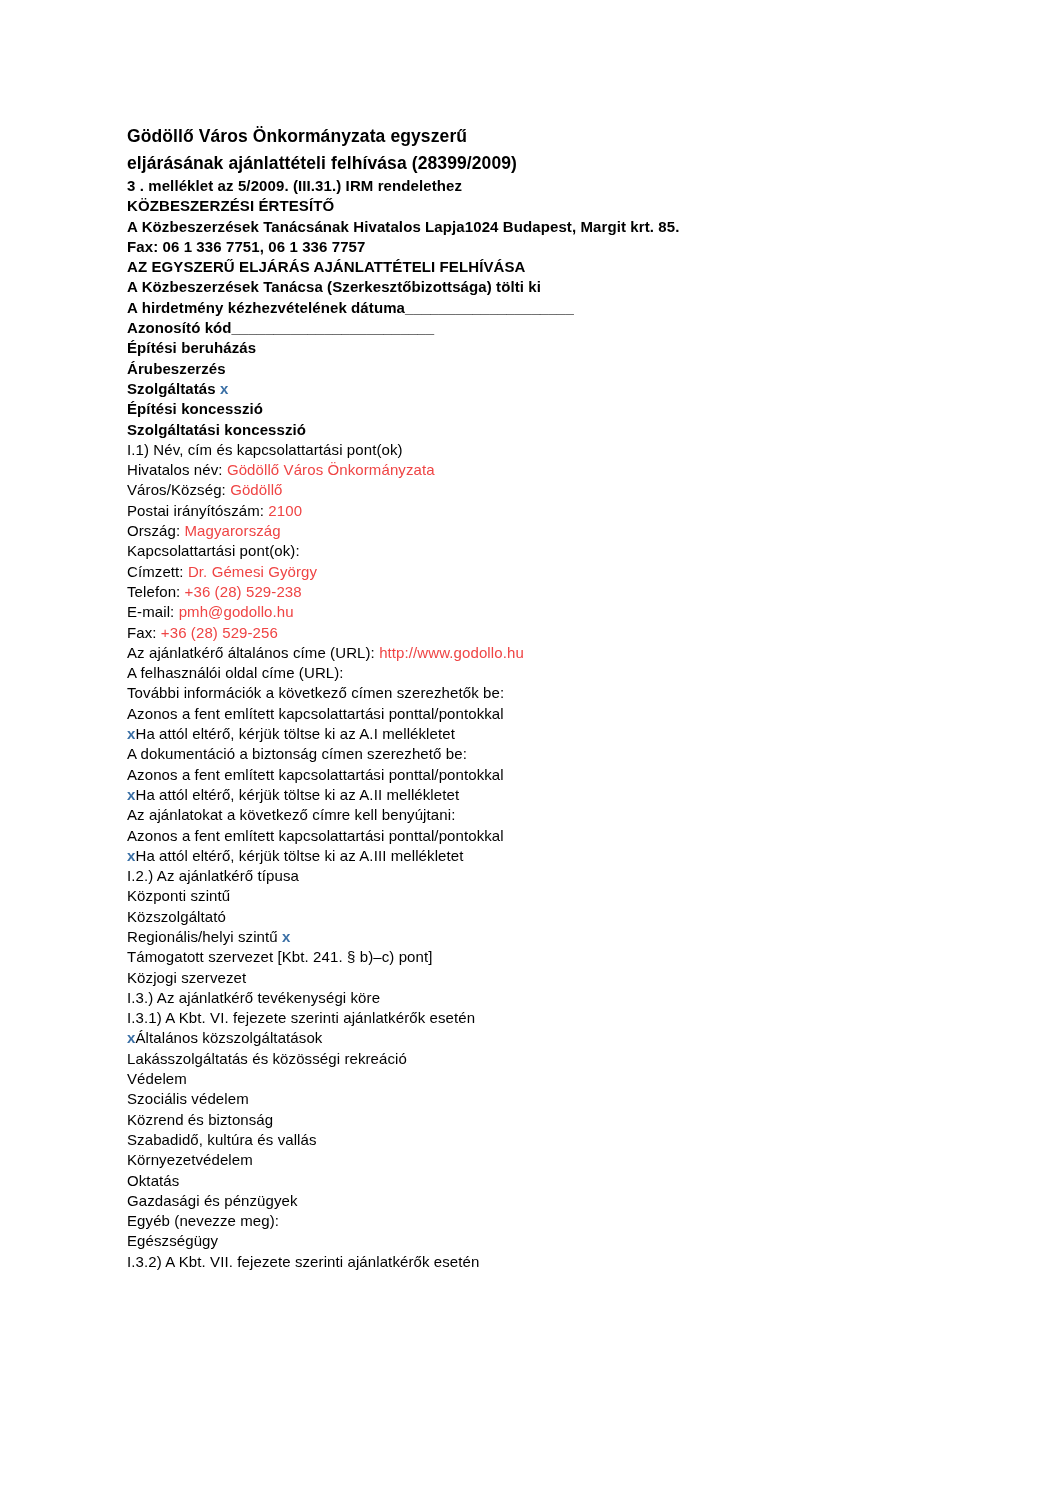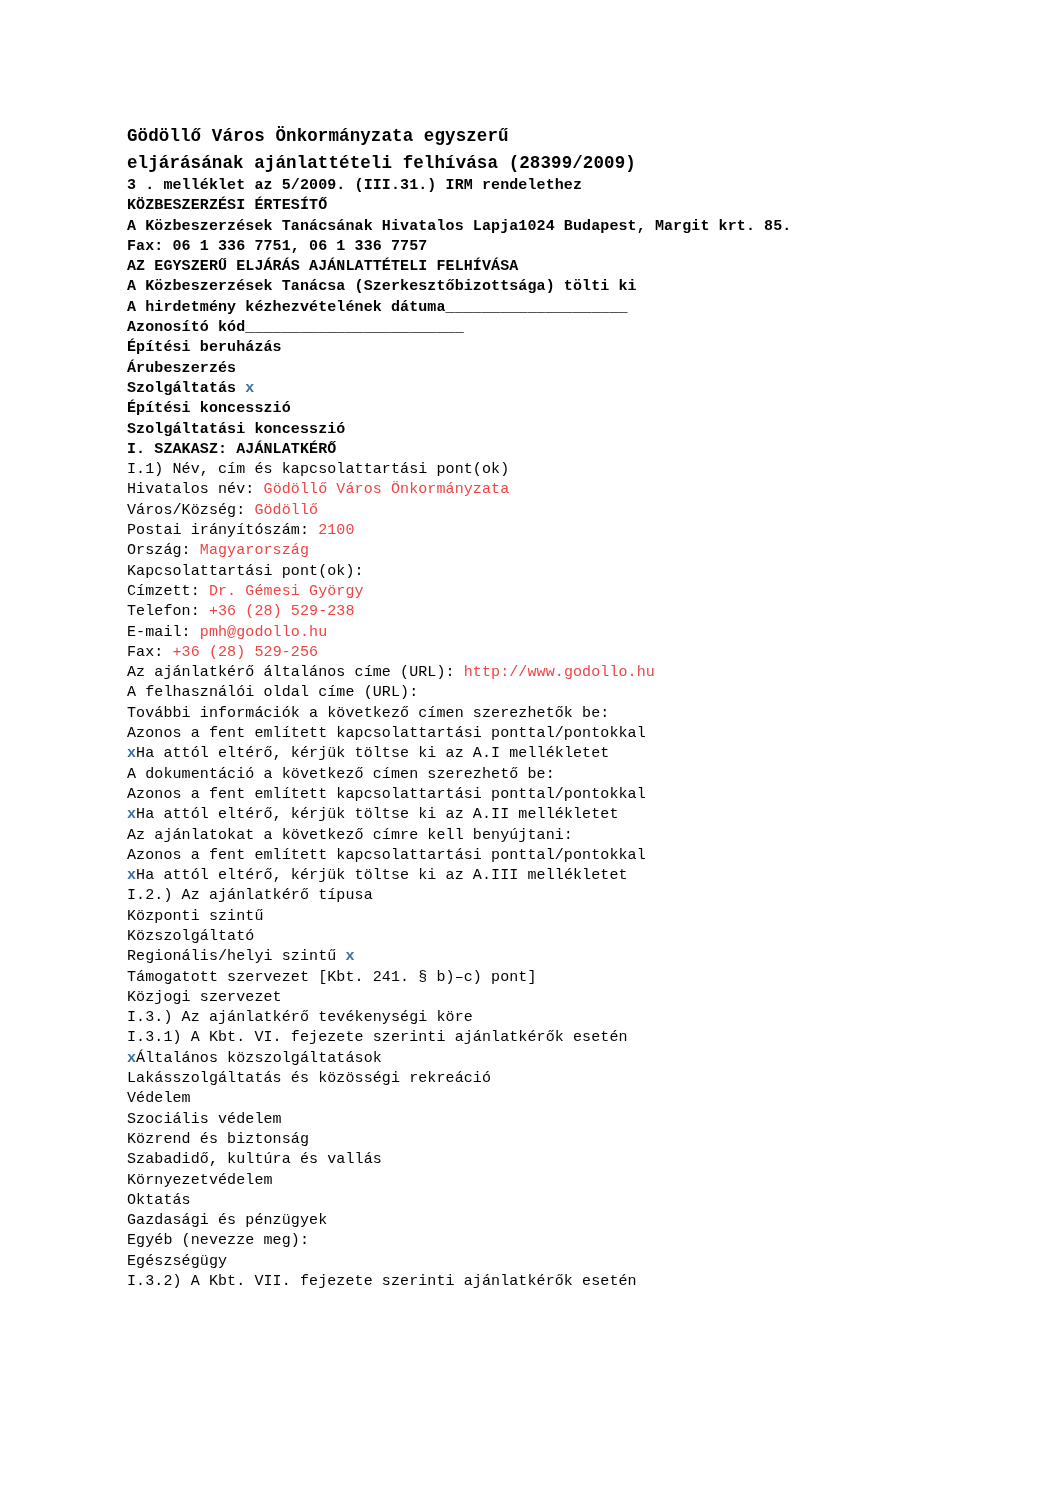--- a/index.html
+++ b/index.html
@@ -19,21 +19,20 @@
     position: absolute;
     left: 127px;
     top: 123px;
     width: 880px;
   }
   .line {
     font-size: 15px;
     line-height: 20.3px;
     white-space: pre-wrap;
     letter-spacing: 0.1px;
-    font-family: Liberation Mono, monospace;
   }
   .line.title {
     font-size: 17.5px;
     line-height: 26.5px;
     font-weight: 700;
   }
   .b  { font-weight: 700; }
   .bl { color: #ef4444; }
   .x  { color: #3a6fa5; font-weight: 700; }
 </style>
@@ -49,37 +48,36 @@
     <div class="line"><span class="b">Fax: 06 1 336 7751, 06 1 336 7757</span></div>
     <div class="line"><span class="b">AZ EGYSZERŰ ELJÁRÁS AJÁNLATTÉTELI FELHÍVÁSA</span></div>
     <div class="line"><span class="b">A Közbeszerzések Tanácsa (Szerkesztőbizottsága) tölti ki</span></div>
     <div class="line"><span class="b">A hirdetmény kézhezvételének dátuma____________________</span></div>
     <div class="line"><span class="b">Azonosító kód________________________</span></div>
     <div class="line"><span class="b">Építési beruházás</span></div>
     <div class="line"><span class="b">Árubeszerzés</span></div>
     <div class="line"><span class="b">Szolgáltatás </span><span class="x">x</span></div>
     <div class="line"><span class="b">Építési koncesszió</span></div>
     <div class="line"><span class="b">Szolgáltatási koncesszió</span></div>
-    <div class="line"><span class="b">I. SZAKASZ: AJÁNLATKÉRŐ</span></div>
     <div class="line"><span>I.1) Név, cím és kapcsolattartási pont(ok)</span></div>
     <div class="line"><span>Hivatalos név: </span><span class="bl">Gödöllő Város Önkormányzata</span></div>
     <div class="line"><span>Város/Község: </span><span class="bl">Gödöllő</span></div>
     <div class="line"><span>Postai irányítószám: </span><span class="bl">2100</span></div>
     <div class="line"><span>Ország: </span><span class="bl">Magyarország</span></div>
     <div class="line"><span>Kapcsolattartási pont(ok):</span></div>
     <div class="line"><span>Címzett: </span><span class="bl">Dr. Gémesi György</span></div>
     <div class="line"><span>Telefon: </span><span class="bl">+36 (28) 529-238</span></div>
     <div class="line"><span>E-mail: </span><span class="bl">pmh@godollo.hu</span></div>
     <div class="line"><span>Fax: </span><span class="bl">+36 (28) 529-256</span></div>
     <div class="line"><span>Az ajánlatkérő általános címe (URL): </span><span class="bl">http://www.godollo.hu</span></div>
     <div class="line"><span>A felhasználói oldal címe (URL):</span></div>
     <div class="line"><span>További információk a következő címen szerezhetők be:</span></div>
     <div class="line"><span>Azonos a fent említett kapcsolattartási ponttal/pontokkal</span></div>
     <div class="line"><span class="x">x</span><span>Ha attól eltérő, kérjük töltse ki az A.I mellékletet</span></div>
-    <div class="line"><span>A dokumentáció a következő címen szerezhető be:</span></div>
+    <div class="line"><span>A dokumentáció a biztonság címen szerezhető be:</span></div>
     <div class="line"><span>Azonos a fent említett kapcsolattartási ponttal/pontokkal</span></div>
     <div class="line"><span class="x">x</span><span>Ha attól eltérő, kérjük töltse ki az A.II mellékletet</span></div>
     <div class="line"><span>Az ajánlatokat a következő címre kell benyújtani:</span></div>
     <div class="line"><span>Azonos a fent említett kapcsolattartási ponttal/pontokkal</span></div>
     <div class="line"><span class="x">x</span><span>Ha attól eltérő, kérjük töltse ki az A.III mellékletet</span></div>
     <div class="line"><span>I.2.) Az ajánlatkérő típusa</span></div>
     <div class="line"><span>Központi szintű</span></div>
     <div class="line"><span>Közszolgáltató</span></div>
     <div class="line"><span>Regionális/helyi szintű </span><span class="x">x</span></div>
     <div class="line"><span>Támogatott szervezet [Kbt. 241. § b)–c) pont]</span></div>

